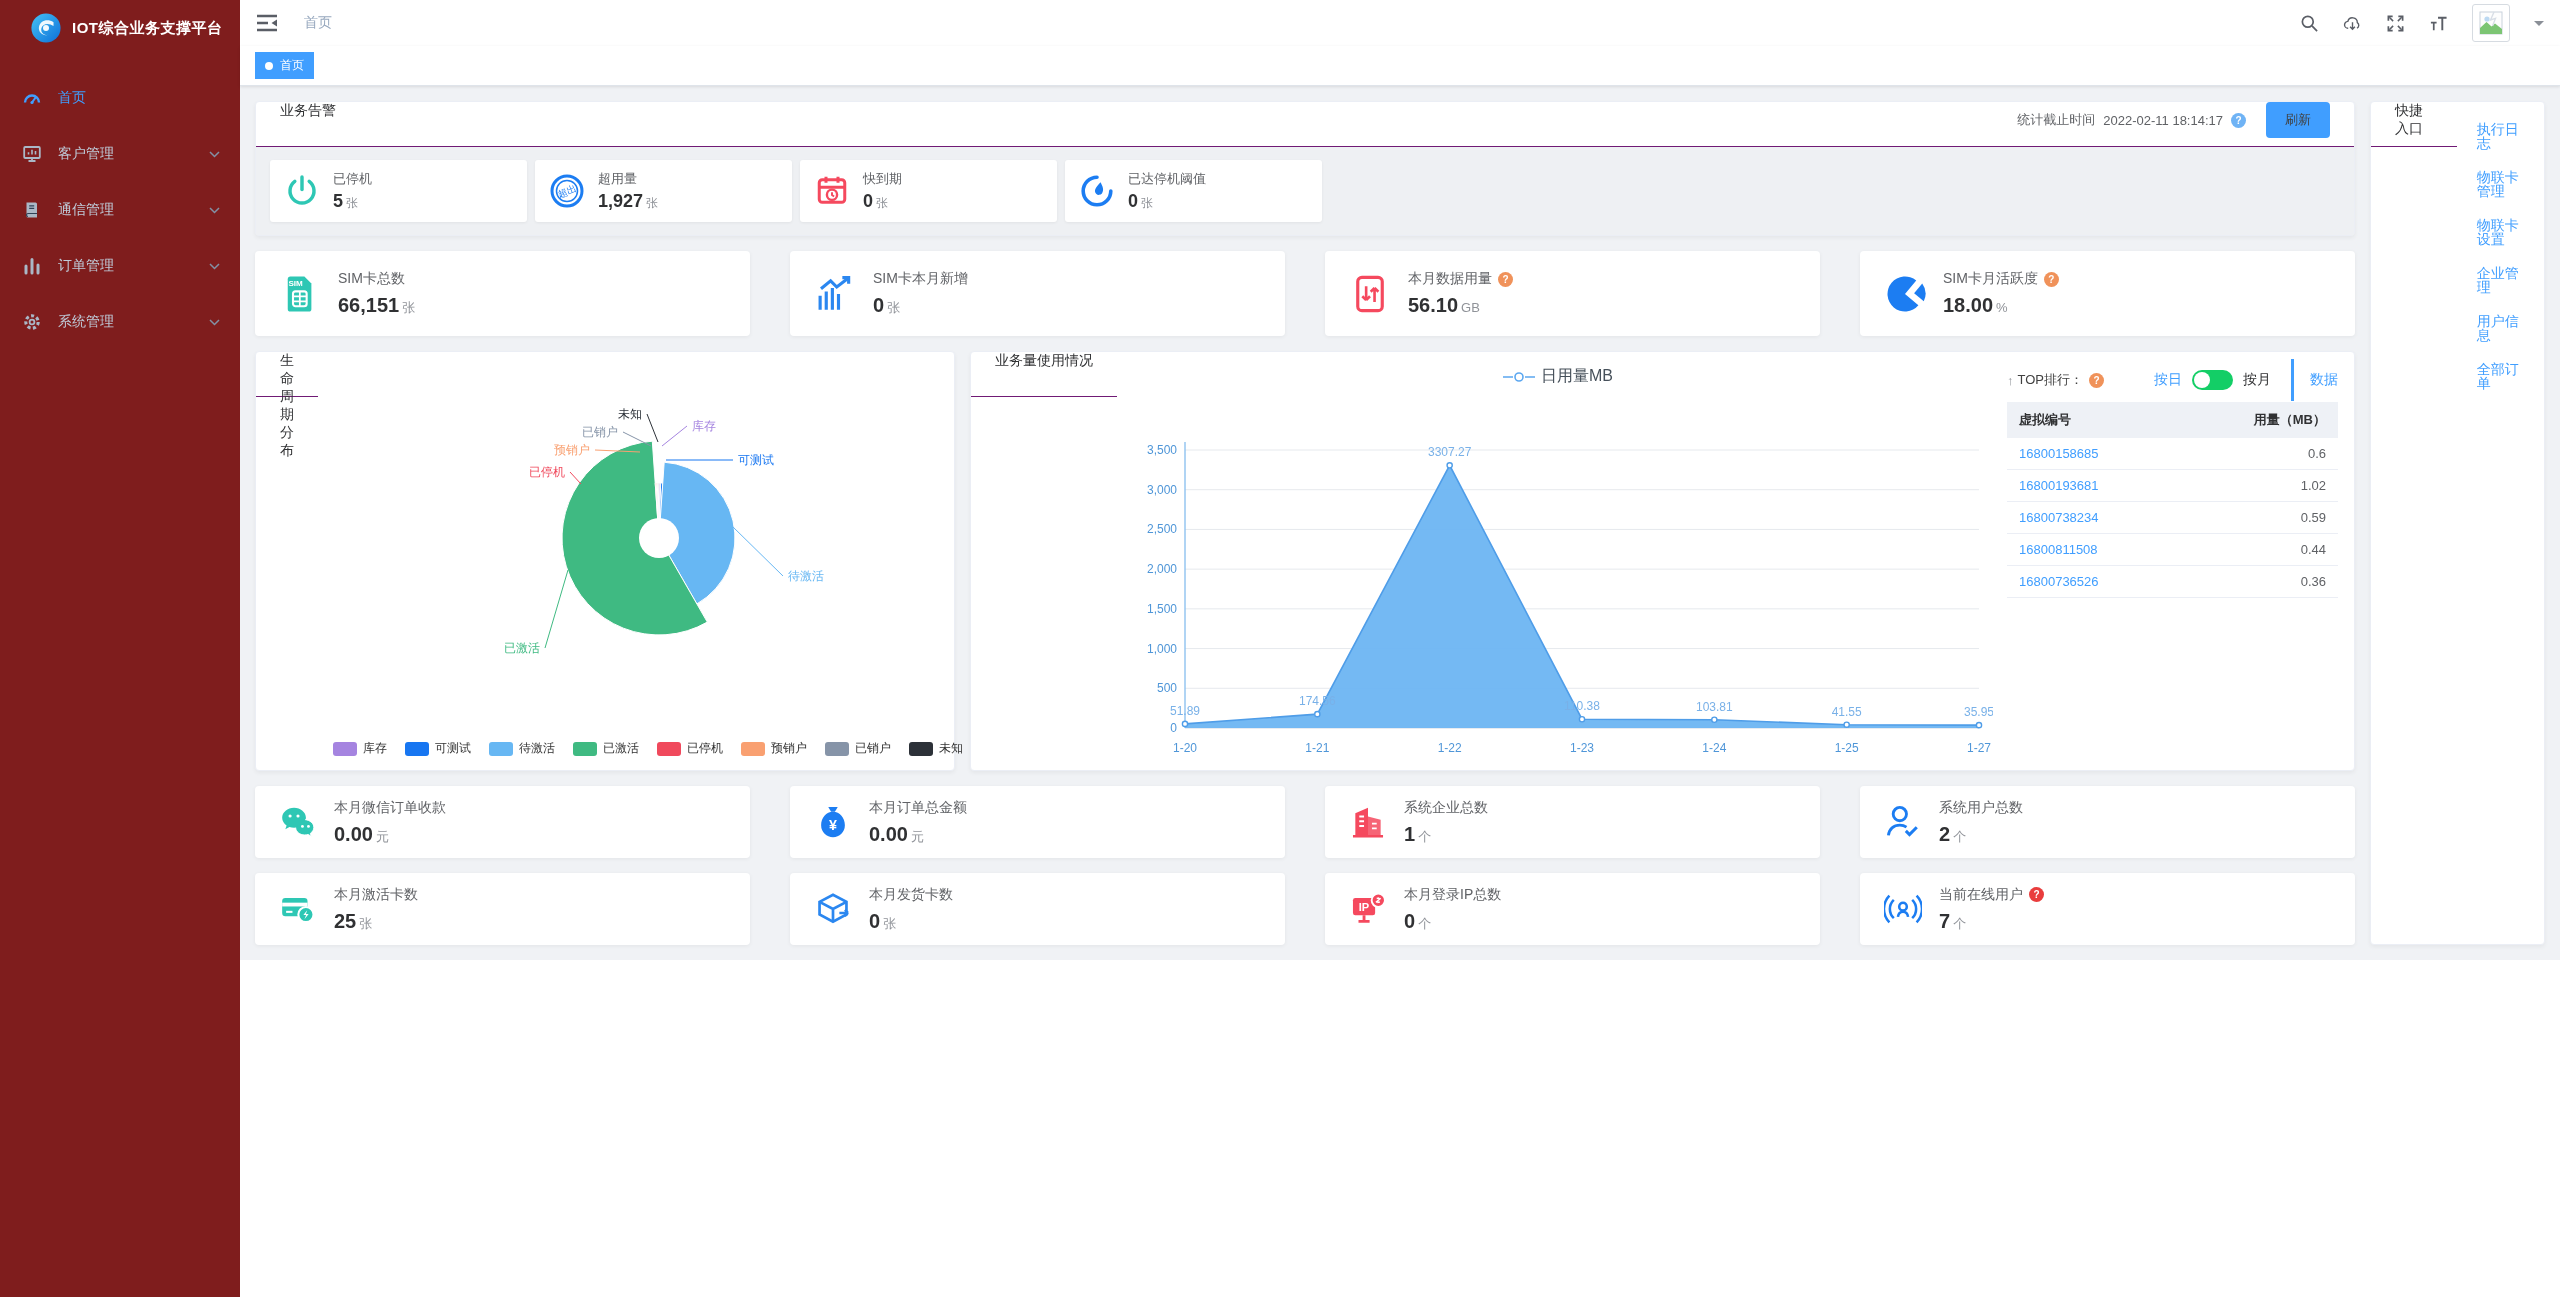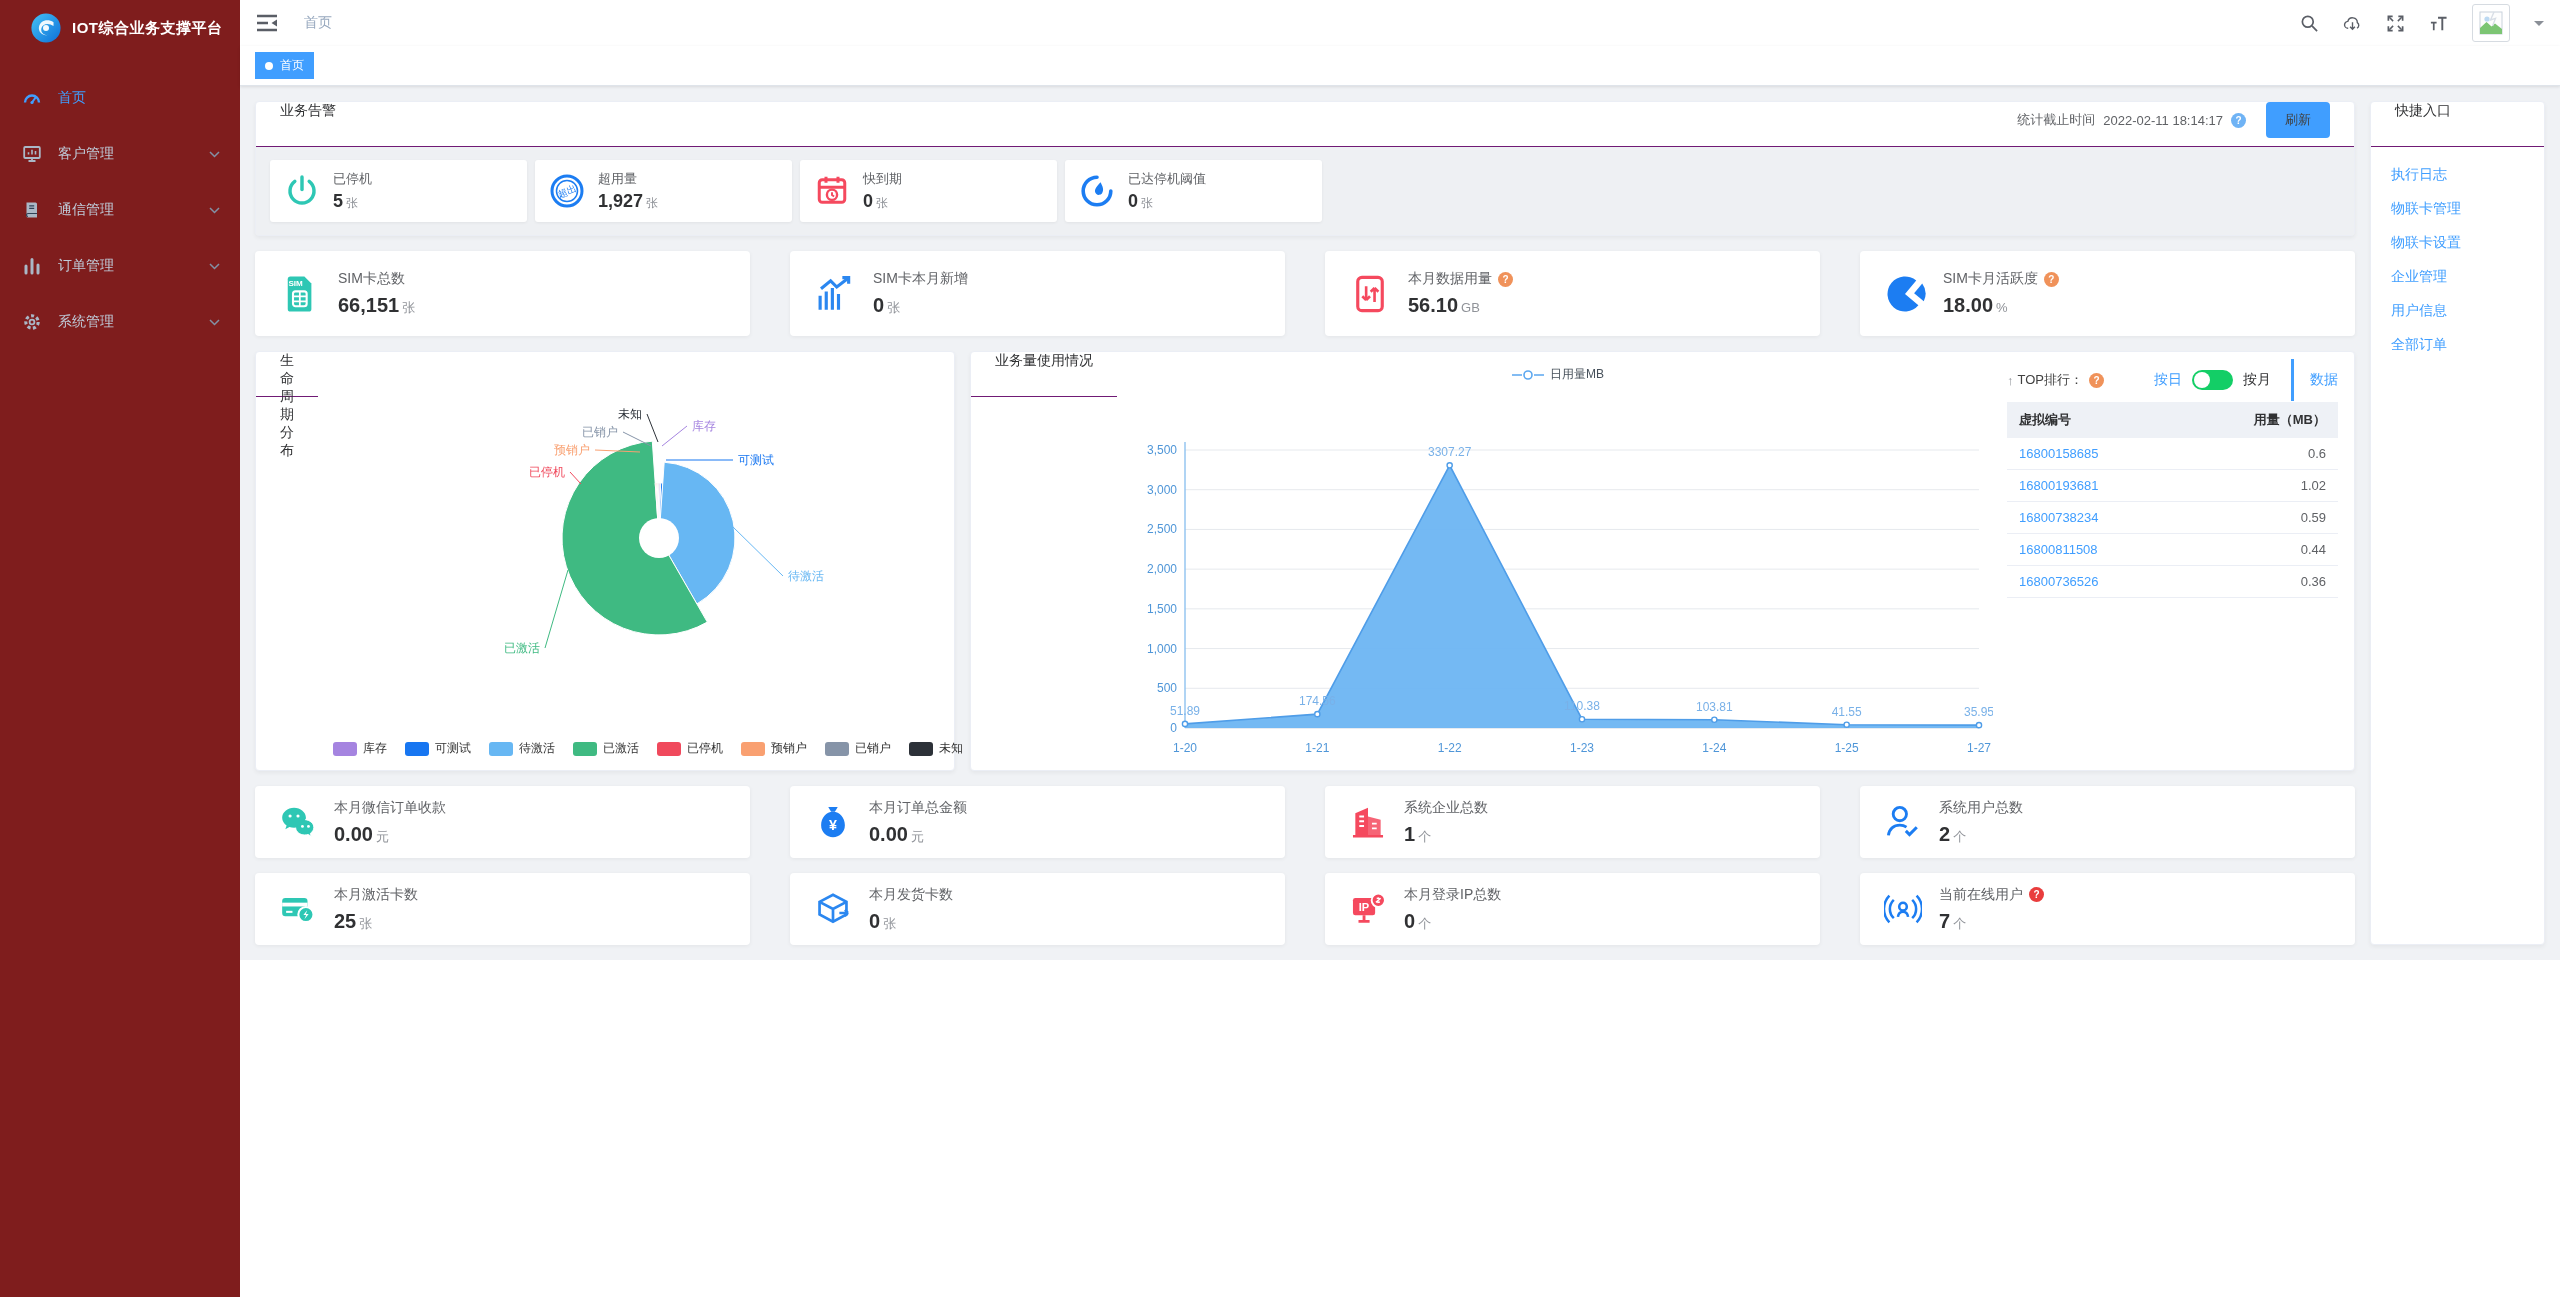--- a/index.html
+++ b/index.html
@@ -76,21 +76,21 @@
   .chart-panel { display:flex; flex-direction:row; }
   .pie-body { position:relative; flex:1; }
   .pie-body svg { display:block; margin:8px auto 0; }
   .pie-legend { position:absolute; left:0; right:0; bottom:13px; display:flex; justify-content:center;
                 gap:18px; align-items:center; }
   .pl-item { display:flex; align-items:center; gap:6px; font-size:12px; color:#333; cursor:pointer; }
   .pl-swatch { width:24px; height:14px; border-radius:3px; }
 
   .usage-body { flex:1; display:flex; padding:4px 10px 0 6px; min-width:0; }
   .usage-chart { width:880px; flex:none; position:relative; }
-  .usage-legend { position:absolute; top:10px; left:0; width:870px; text-align:center; font-size:12px;
+  .usage-legend { position:absolute; top:10px; left:0; width:870px; text-align:center; font-size:16px;
                   color:#46505a; display:flex; align-items:center; justify-content:center; gap:6px; }
   .usage-chart svg.plot { position:absolute; bottom:6px; left:0; }
   .usage-rank { flex:1; padding:2px 6px 0 4px; min-width:0; }
   .rank-header { display:flex; align-items:center; height:44px; font-size:13px; color:#606266; }
   .rank-arrow { color:#909399; margin-right:4px; }
   .rank-title { color:#404040; margin-right:6px; }
   .rank-toggle { margin-left:auto; display:flex; align-items:center; gap:10px; }
   .tg-left { color:#409eff; font-size:14px; }
   .tg-right { color:#303133; font-size:14px; }
   .switch { width:41px; height:20px; border-radius:10px; background:#13ce66; position:relative; cursor:pointer; }
@@ -98,21 +98,21 @@
   .data-tab { margin-left:20px; height:42px; display:flex; align-items:center; padding-left:16px;
               border-left:3px solid #409eff; color:#409eff; font-size:14px; cursor:pointer; }
   table.rank { width:100%; border-collapse:collapse; font-size:13px; }
   table.rank th { background:#eef1f6; color:#303133; font-weight:bold; padding:9px 12px; text-align:left; }
   table.rank th:last-child { text-align:right; }
   table.rank td { padding:8px 12px; border-bottom:1px solid #ebeef5; color:#606266; }
   table.rank td.vid { color:#409eff; cursor:pointer; }
   table.rank td:last-child { text-align:right; }
 
   
-  .quick-panel { display:flex; flex-direction:column; }
+  .quick-panel { display:flex; }
   .quick-links { padding:12px 20px; }
   .quick-links a { display:block; font-size:14px; color:#409eff; text-decoration:none;
                    margin:0 0 20px; line-height:14px; cursor:pointer; padding-top:0; }
   .quick-links a:first-child { margin-top:8px; }
 </style>
 </head>
 <body>
 
 <div class="app">
 

